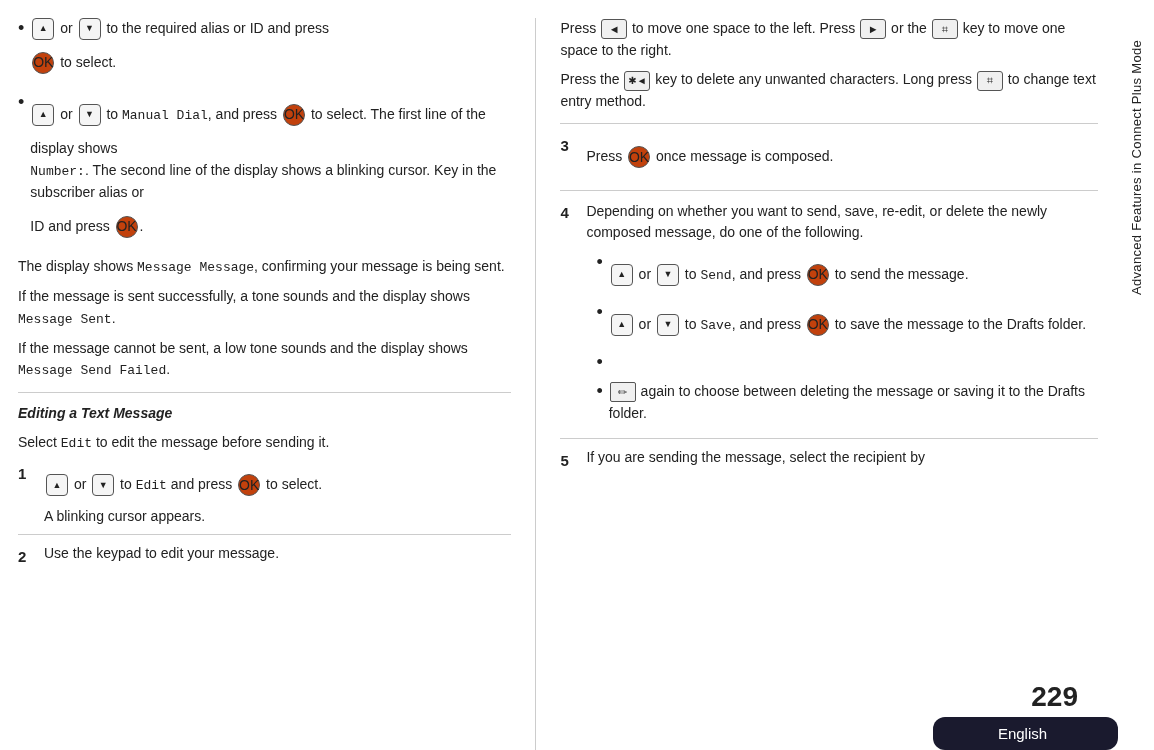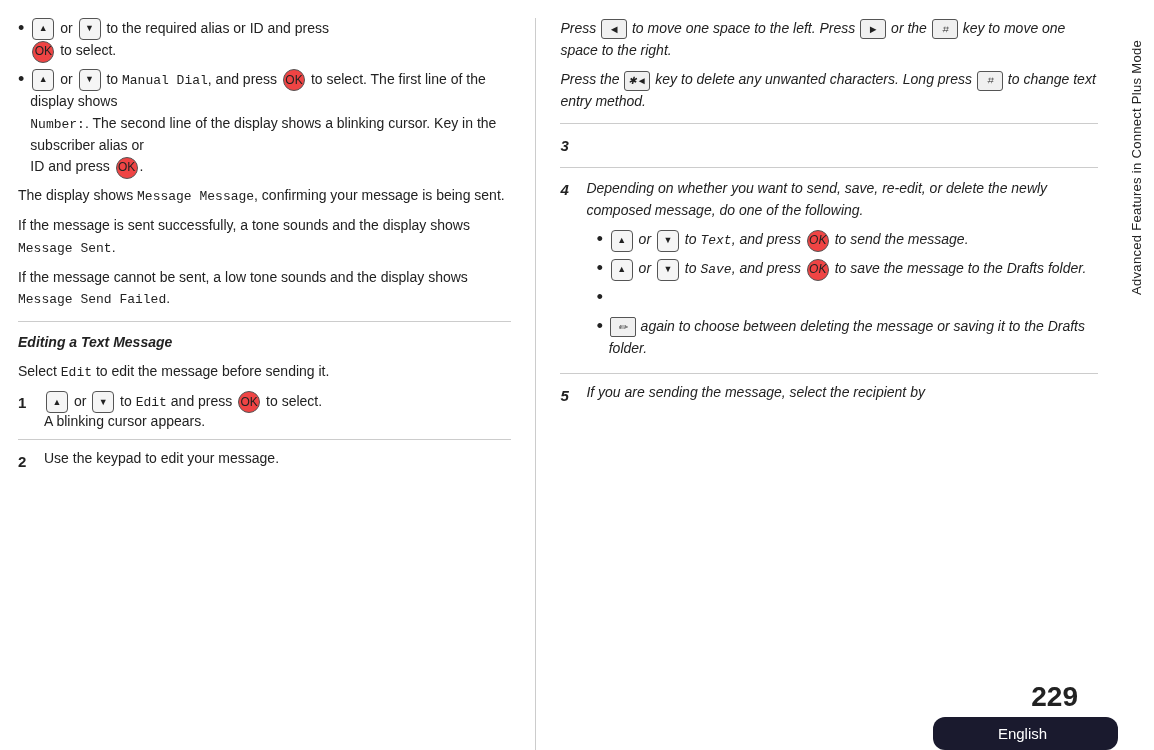--- a/index.html
+++ b/index.html
@@ -31,21 +31,20 @@
 
     .col-left {
       flex: 0 0 48%;
       padding-right: 24px;
       border-right: 1px solid #ccc;
     }
 
     .col-right {
       flex: 1;
       padding-left: 24px;
-      font-style: italic;
     }
 
     .section-divider {
       border: none;
       border-top: 1px solid #ccc;
       margin: 10px 0;
     }
 
     p {
       margin-bottom: 8px;
@@ -220,24 +219,24 @@
     }
 
     .ok-btn {
       display: inline-flex;
       align-items: center;
       justify-content: center;
       width: 22px;
       height: 22px;
       border: 1.5px solid #555;
       border-radius: 50%;
-      font-size: 12px;
-      vertical-align: middle;
-      background: #ef4444;
-      margin: 0 2px;
+      font-size: 14px;
+      vertical-align: middle;
+      background: #c2410c;
+      margin: 12px 2px;
       font-family: Arial, sans-serif;
     }
   </style>
 </head>
 <body>
 
 <div class="main-content">
   <div class="two-col">
 
     <div class="col-left">
@@ -317,36 +316,39 @@
       </p>
 
       <p>
         Press the <span class="del-key">✱◄</span> key to delete any unwanted characters. Long press <span class="hash-key">⌗</span> to change text entry method.
       </p>
 
       <hr class="section-divider">
 
       <div class="numbered-step">
         <span class="step-label">3</span>
+        <span>
+          Press <span class="ok-btn">OK</span> once message is composed.
+        </span>
       </div>
 
       <hr class="section-divider">
 
       <div class="numbered-step">
         <span class="step-label">4</span>
         <div>
           <p>Depending on whether you want to send, save, re-edit, or delete the newly composed message, do one of the following.</p>
 
           <div class="sub-bullet">
             <span class="sub-bullet-dot">•</span>
             <span>
               <span class="icon-btn arrow-up"></span>
               or
               <span class="icon-btn arrow-down"></span>
-              to <span class="mono">Text</span>, and press <span class="ok-btn">OK</span> to send the message.
+              to <span class="mono">Send</span>, and press <span class="ok-btn">OK</span> to send the message.
             </span>
           </div>
 
           <div class="sub-bullet">
             <span class="sub-bullet-dot">•</span>
             <span>
               <span class="icon-btn arrow-up"></span>
               or
               <span class="icon-btn arrow-down"></span>
               to <span class="mono">Save</span>, and press <span class="ok-btn">OK</span> to save the message to the Drafts folder.

